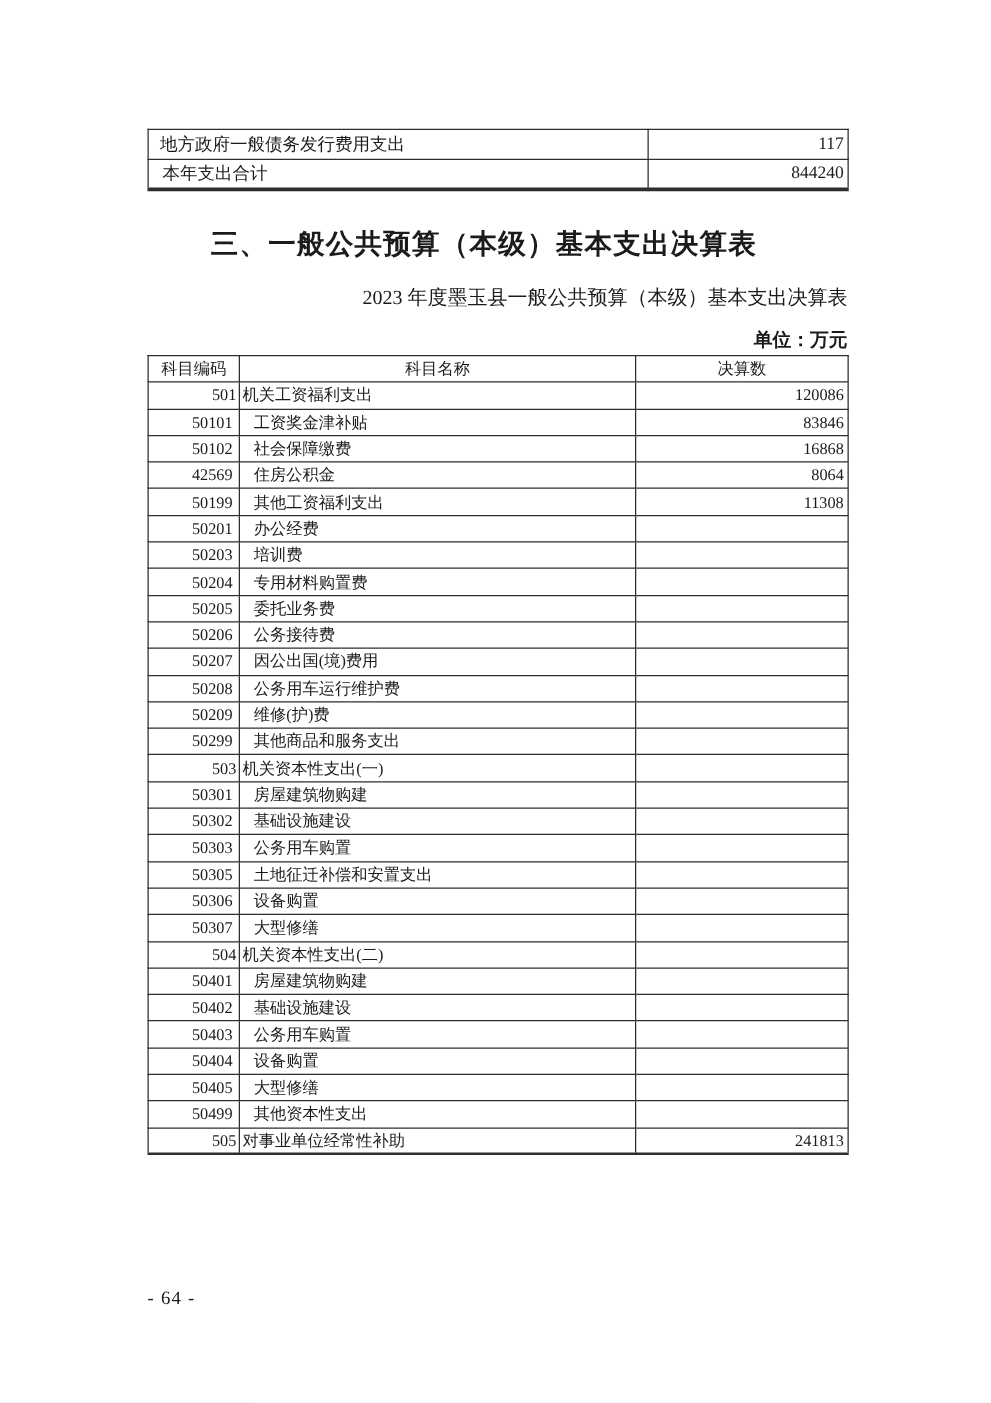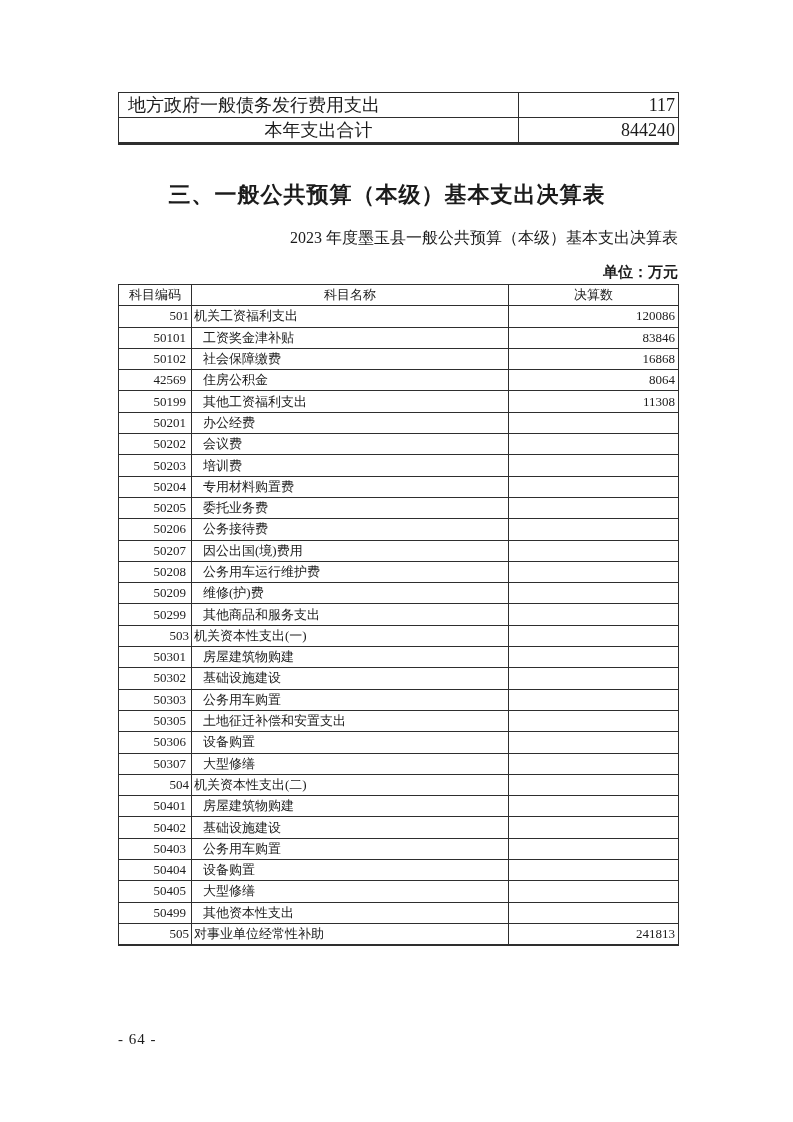--- a/index.html
+++ b/index.html
@@ -9,33 +9,33 @@
     margin:0 auto;
     background:#ffffff;
     font-family:"Liberation Serif","DejaVu Serif",serif;
     color:#1b1b1b;
     overflow:hidden;
   }
   *{box-sizing:border-box;}
 
   
   .carryover{
-    position:absolute;left:118px;top:92px;width:560px;
+    position:absolute;left:118px;top:103px;width:560px;
     border-collapse:collapse;table-layout:fixed;
-    font-size:18px;
+    font-size:14px;
   }
   .carryover td{
     border:1px solid #2e2e2e;
     height:24px;
     white-space:nowrap;overflow:hidden;
     padding:0;
   }
   .carryover{border:1px solid #2e2e2e;border-bottom:3px solid #2e2e2e;}
   .carryover .c-name{width:400px;padding-left:9px;text-align:left;}
-  .carryover .c-name.center{text-align:center;padding-left:0;}
+  .carryover .c-name.center{padding-left:11px;}
   .carryover .c-val{width:160px;text-align:right;padding-right:3px;}
 
   
   .section-title{
     position:absolute;left:133px;top:180px;width:560px;
     text-align:center;
     font-size:22px;font-weight:bold;
     letter-spacing:1px;
     transform:translateX(-26px);
     white-space:nowrap;
@@ -146,25 +146,20 @@
           <td class="code">50199</td>
           <td class="name">其他工资福利支出</td>
           <td class="val">11308</td>
         </tr>
         <tr class="child">
           <td class="code">50201</td>
           <td class="name">办公经费</td>
           <td class="val"></td>
         </tr>
         <tr class="child">
-          <td class="code">50202</td>
-          <td class="name">会议费</td>
-          <td class="val"></td>
-        </tr>
-        <tr class="child">
           <td class="code">50203</td>
           <td class="name">培训费</td>
           <td class="val"></td>
         </tr>
         <tr class="child">
           <td class="code">50204</td>
           <td class="name">专用材料购置费</td>
           <td class="val"></td>
         </tr>
         <tr class="child">

